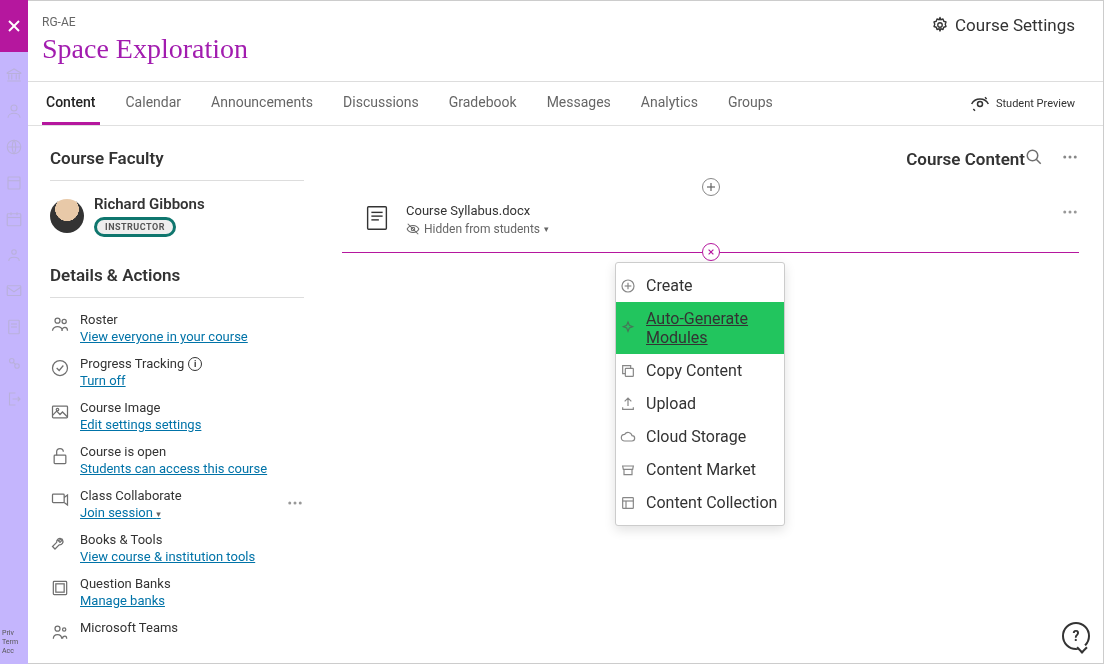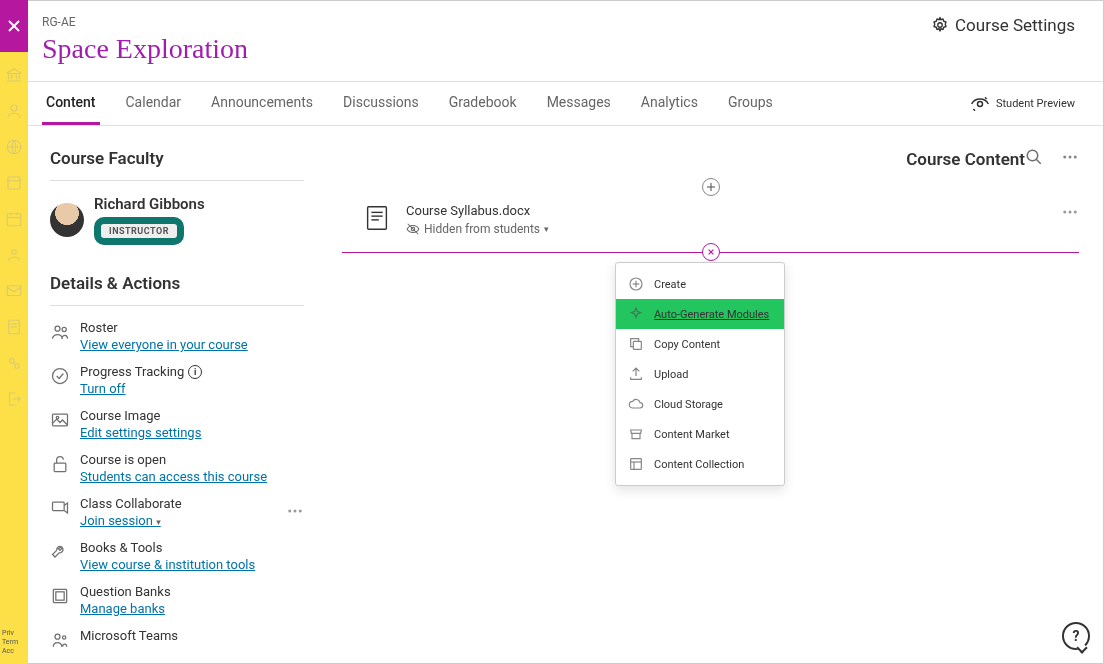--- a/index.html
+++ b/index.html
@@ -1,21 +1,21 @@
 <!DOCTYPE html>
 <html><head>
 <meta charset="utf-8">
 <style>
   * { box-sizing: border-box; margin: 0; padding: 0; }
   body { font-family: -apple-system, BlinkMacSystemFont, "Segoe UI", Roboto, Arial, sans-serif; font-size: 14px; color: #333; background: #fff; width: 1104px; height: 664px; overflow: hidden; position: relative; }
 
   .app { display: flex; height: 100%; }
 
   
-  .rail { width: 28px; background: #fde047; display: flex; flex-direction: column; align-items: center; padding-top: 0; position: relative; }
+  .rail { width: 28px; background: #c4b5fd; display: flex; flex-direction: column; align-items: center; padding-top: 0; position: relative; }
   .rail-close { width: 28px; height: 52px; background: #b5179e; display: flex; align-items: center; justify-content: center; cursor: pointer; }
   .rail-close svg { width: 14px; height: 14px; }
   .rail-icons { margin-top: 14px; display: flex; flex-direction: column; gap: 18px; align-items: center; }
   .rail-icon { width: 18px; height: 18px; opacity: 0.4; }
   .rail-footer { position: absolute; bottom: 8px; left: 2px; font-size: 7px; color: #555; line-height: 9px; }
 
   .main { flex: 1; display: flex; flex-direction: column; border: 1px solid #ccc; border-left: none; }
 
   
   .header { padding: 14px 28px 16px 14px; display: flex; justify-content: space-between; align-items: flex-start; border-bottom: 1px solid #ddd; }
@@ -33,21 +33,21 @@
   
   .content { flex: 1; display: flex; overflow: hidden; }
 
   .left-col { width: 290px; padding: 22px 14px 0 22px; overflow-y: auto; }
   .section-title { font-size: 17px; font-weight: 600; color: #333; padding-bottom: 12px; border-bottom: 1px solid #ddd; margin-bottom: 14px; }
 
   .faculty { display: flex; align-items: center; gap: 10px; margin-bottom: 28px; }
   .avatar { width: 34px; height: 34px; border-radius: 50%; background: radial-gradient(circle at 50% 30%, #e8c9a8 40%, #333 41%); }
   .faculty-info { display: flex; flex-direction: column; gap: 4px; }
   .faculty-name { font-size: 15px; font-weight: 600; }
-  .faculty-role { font-size: 9px; font-weight: 700; letter-spacing: 0.5px; color: #555; background: #eee; border: 7px solid #0f766e; border-radius: 10px; padding: 2px 8px; width: fit-content; }
+  .faculty-role { font-size: 9px; font-weight: 700; letter-spacing: 0.5px; color: #555; background: #eee; border: 3px solid #0f766e; border-radius: 10px; padding: 2px 8px; width: fit-content; }
 
   .detail-item { display: flex; gap: 10px; margin-bottom: 12px; align-items: flex-start; }
   .detail-icon { width: 20px; height: 20px; flex-shrink: 0; margin-top: 2px; opacity: 0.7; }
   .detail-text { display: flex; flex-direction: column; gap: 2px; }
   .detail-label { font-size: 13px; color: #333; display: flex; align-items: center; gap: 4px; }
   .detail-link { font-size: 13px; color: #0073a8; text-decoration: underline; cursor: pointer; }
   .detail-menu { margin-left: auto; cursor: pointer; opacity: 0.6; align-self: center; }
 
   .right-col { flex: 1; padding: 22px 24px 0 24px; position: relative; }
   .content-header { display: flex; justify-content: flex-end; align-items: center; margin-bottom: 12px; }
@@ -65,21 +65,21 @@
   .doc-name { font-size: 13px; color: #333; margin-bottom: 4px; }
   .doc-vis { font-size: 12px; color: #666; display: flex; align-items: center; gap: 4px; }
   .doc-menu { cursor: pointer; opacity: 0.6; }
 
   .divider-line { position: relative; height: 1px; background: #b5179e; margin-top: 6px; }
   .divider-close { position: absolute; left: 50%; top: -9px; transform: translateX(-50%); width: 18px; height: 18px; border: 1.5px solid #b5179e; border-radius: 50%; background: #fff; display: flex; align-items: center; justify-content: center; cursor: pointer; }
   .divider-close svg { width: 8px; height: 8px; }
 
   
   .context-menu { position: absolute; top: 262px; left: 615px; width: 170px; background: #fff; border: 1px solid #ccc; border-radius: 3px; box-shadow: 0 4px 12px rgba(0,0,0,0.12); padding: 6px 0; z-index: 100; }
-  .menu-item { display: flex; align-items: center; gap: 10px; padding: 7px 12px; font-size: 11px; cursor: pointer; }
+  .menu-item { display: flex; align-items: center; gap: 10px; padding: 7px 4px; font-size: 16px; cursor: pointer; }
   .menu-item:hover, .menu-item.highlight { background: #22c55e; }
   .menu-item.highlight .menu-label { text-decoration: underline; }
   .menu-icon { width: 16px; height: 16px; flex-shrink: 0; opacity: 0.7; }
 
   
   .help-fab { position: absolute; bottom: 14px; right: 14px; width: 28px; height: 28px; border: 2px solid #333; border-radius: 50%; display: flex; align-items: center; justify-content: center; font-weight: 700; cursor: pointer; background: #fff; }
   .help-fab::after { content: ""; position: absolute; bottom: -4px; right: 2px; width: 6px; height: 6px; background: #fff; border-right: 2px solid #333; border-bottom: 2px solid #333; transform: rotate(45deg); }
 
   .info-circle { width: 14px; height: 14px; border: 1.5px solid #333; border-radius: 50%; display: inline-flex; align-items: center; justify-content: center; font-size: 9px; font-weight: 700; }
   .chev { font-size: 9px; color: #666; }

